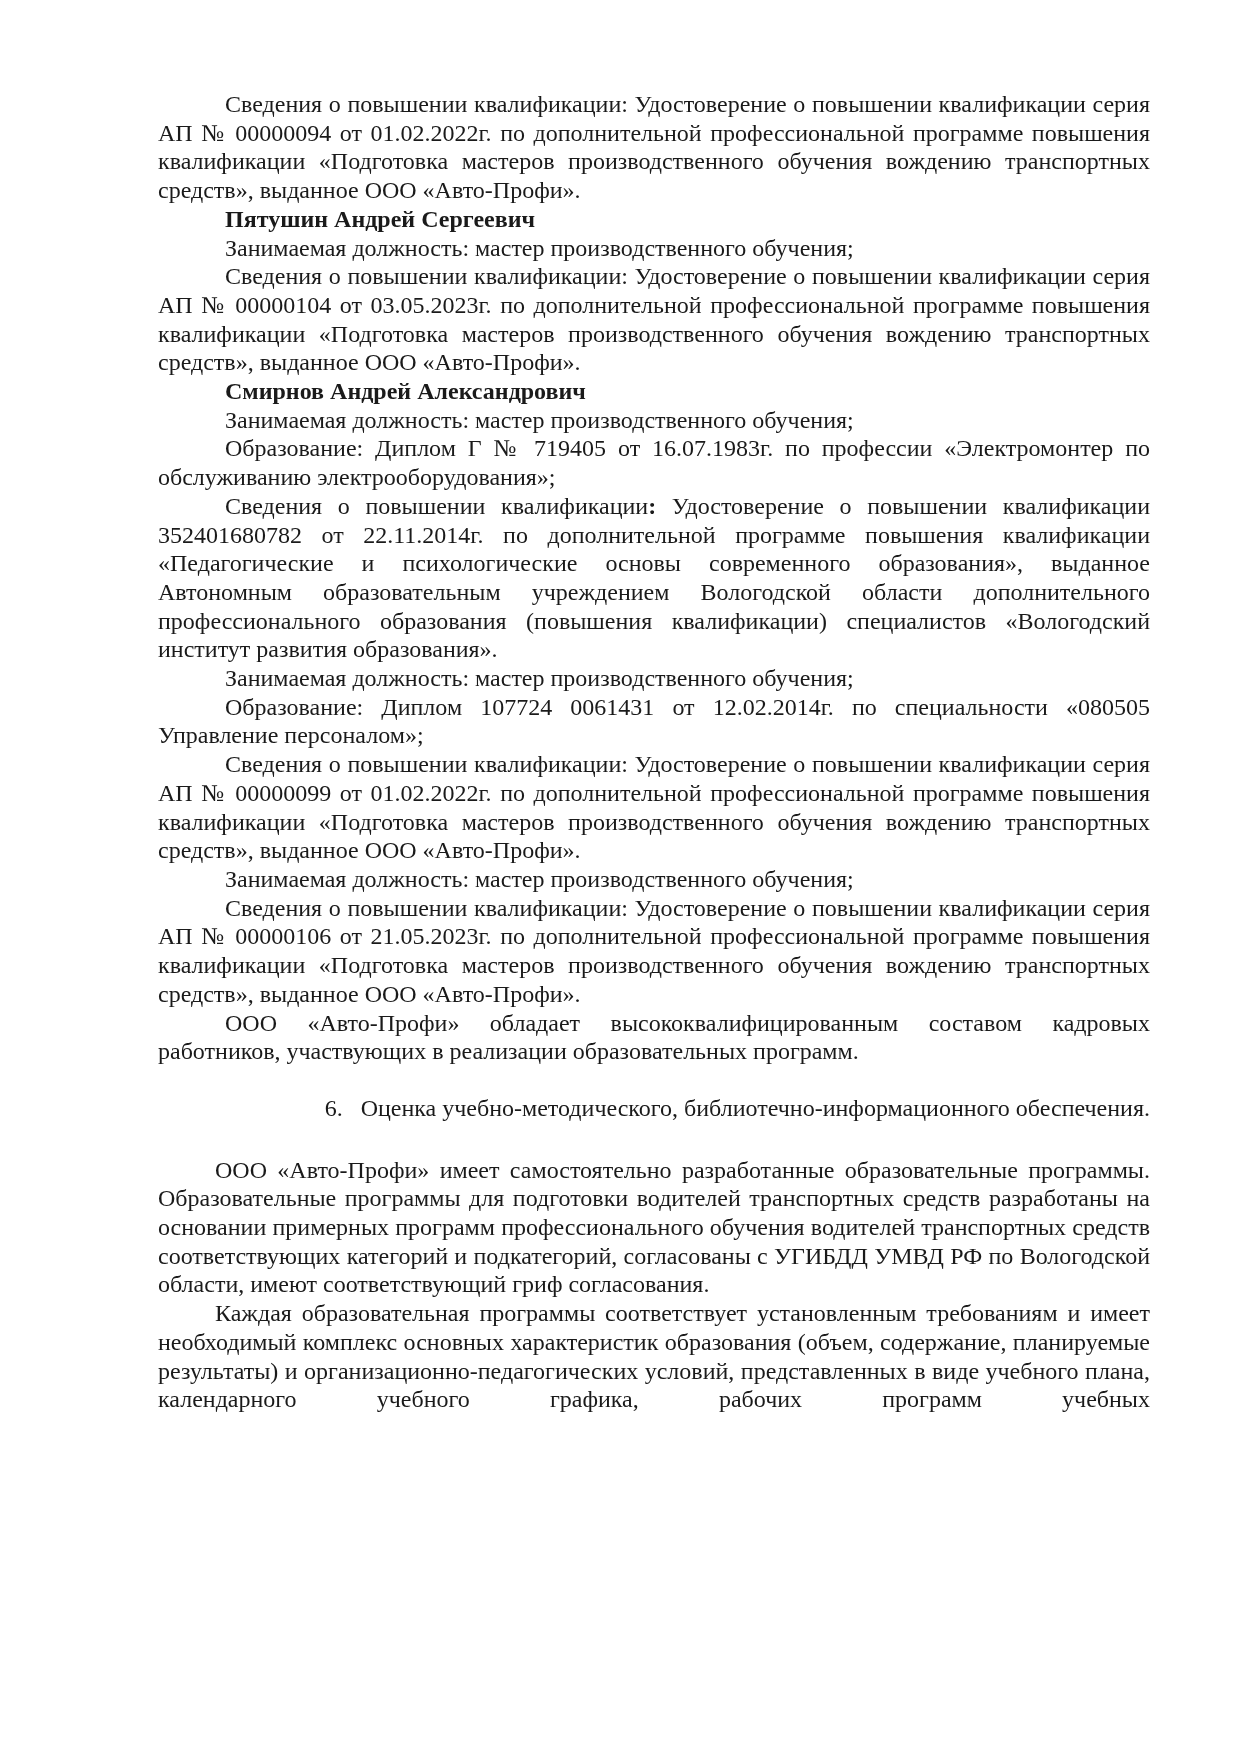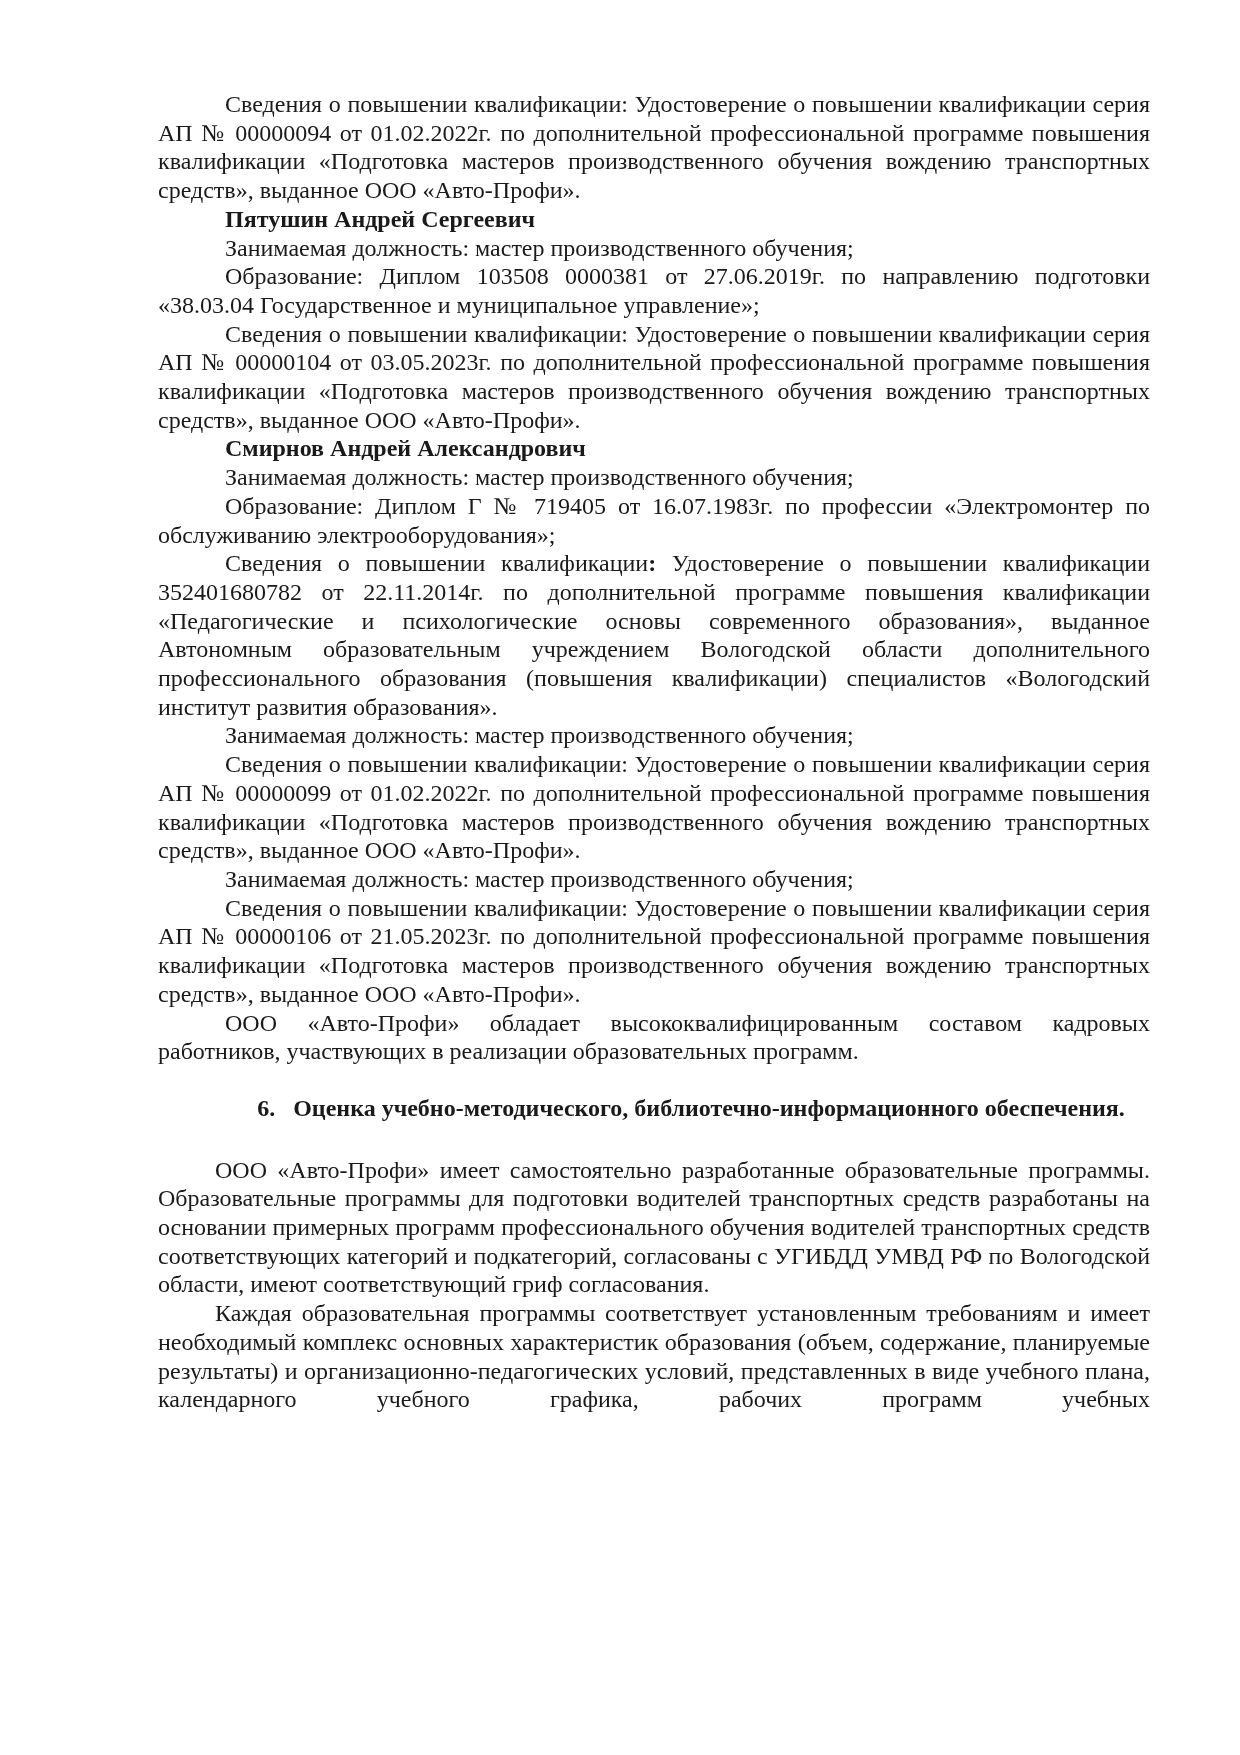--- a/index.html
+++ b/index.html
@@ -28,45 +28,45 @@
   .indent-sm { text-indent: 57px; }
   .staff-name {
     font-weight: bold;
     text-align: left;
   }
   .b { font-weight: bold; }
   .heading {
     margin: 28px 0 33px 74px;
     font-size: 24px;
     line-height: 28.7px;
-    font-weight: bold;
-    text-align: center;
+    font-weight: normal;
+    text-align: right;
     text-indent: 0;
   }
   .heading-num { margin-right: 18px; }
   .justify-last { text-align-last: justify; }
 </style>
 </head>
 <body>
 
 <div class="page">
 
   <p class="para indent-lg">Сведения о повышении квалификации: Удостоверение о повышении квалификации серия АП № 00000094 от 01.02.2022г. по дополнительной профессиональной программе повышения квалификации «Подготовка мастеров производственного обучения вождению транспортных средств», выданное ООО «Авто-Профи».</p>
 
   <p class="para indent-lg staff-name">Пятушин Андрей Сергеевич</p>
   <p class="para indent-lg">Занимаемая должность: мастер производственного обучения;</p>
-  <p class="para indent-lg">Образование: Диплом 103508 0000381 от 27.06.2019г. по направлению подготовки «38.03.04 Государственное и муниципальное управление»;</p>
   <p class="para indent-lg">Сведения о повышении квалификации: Удостоверение о повышении квалификации серия АП № 00000104 от 03.05.2023г. по дополнительной профессиональной программе повышения квалификации «Подготовка мастеров производственного обучения вождению транспортных средств», выданное ООО «Авто-Профи».</p>
 
   <p class="para indent-lg staff-name">Смирнов Андрей Александрович</p>
   <p class="para indent-lg">Занимаемая должность: мастер производственного обучения;</p>
   <p class="para indent-lg">Образование: Диплом Г № 719405 от 16.07.1983г. по профессии «Электромонтер по обслуживанию электрооборудования»;</p>
   <p class="para indent-lg"><span>Сведения о повышении квалификации</span><span class="b">:</span><span> Удостоверение о повышении квалификации 352401680782 от 22.11.2014г. по дополнительной программе повышения квалификации «Педагогические и психологические основы современного образования», выданное Автономным образовательным учреждением Вологодской области дополнительного профессионального образования (повышения квалификации) специалистов «Вологодский институт развития образования».</span></p>
 
   <p class="para indent-lg">Занимаемая должность: мастер производственного обучения;</p>
+  <p class="para indent-lg">Образование: Диплом 107724 0061431 от 12.02.2014г. по специальности «080505 Управление персоналом»;</p>
   <p class="para indent-lg">Сведения о повышении квалификации: Удостоверение о повышении квалификации серия АП № 00000099 от 01.02.2022г. по дополнительной профессиональной программе повышения квалификации «Подготовка мастеров производственного обучения вождению транспортных средств», выданное ООО «Авто-Профи».</p>
 
   <p class="para indent-lg">Занимаемая должность: мастер производственного обучения;</p>
   <p class="para indent-lg">Сведения о повышении квалификации: Удостоверение о повышении квалификации серия АП № 00000106 от 21.05.2023г. по дополнительной профессиональной программе повышения квалификации «Подготовка мастеров производственного обучения вождению транспортных средств», выданное ООО «Авто-Профи».</p>
 
   <p class="para indent-lg">ООО «Авто-Профи» обладает высококвалифицированным составом кадровых работников, участвующих в реализации образовательных программ.</p>
 
   <h2 class="heading"><span class="heading-num">6.</span><span>Оценка учебно-методического, библиотечно-информационного обеспечения.</span></h2>
 
   <p class="para indent-sm">ООО «Авто-Профи» имеет самостоятельно разработанные образовательные программы. Образовательные программы для подготовки водителей транспортных средств разработаны на основании примерных программ профессионального обучения водителей транспортных средств соответствующих категорий и подкатегорий, согласованы с УГИБДД УМВД РФ по Вологодской области, имеют соответствующий гриф согласования.</p>

